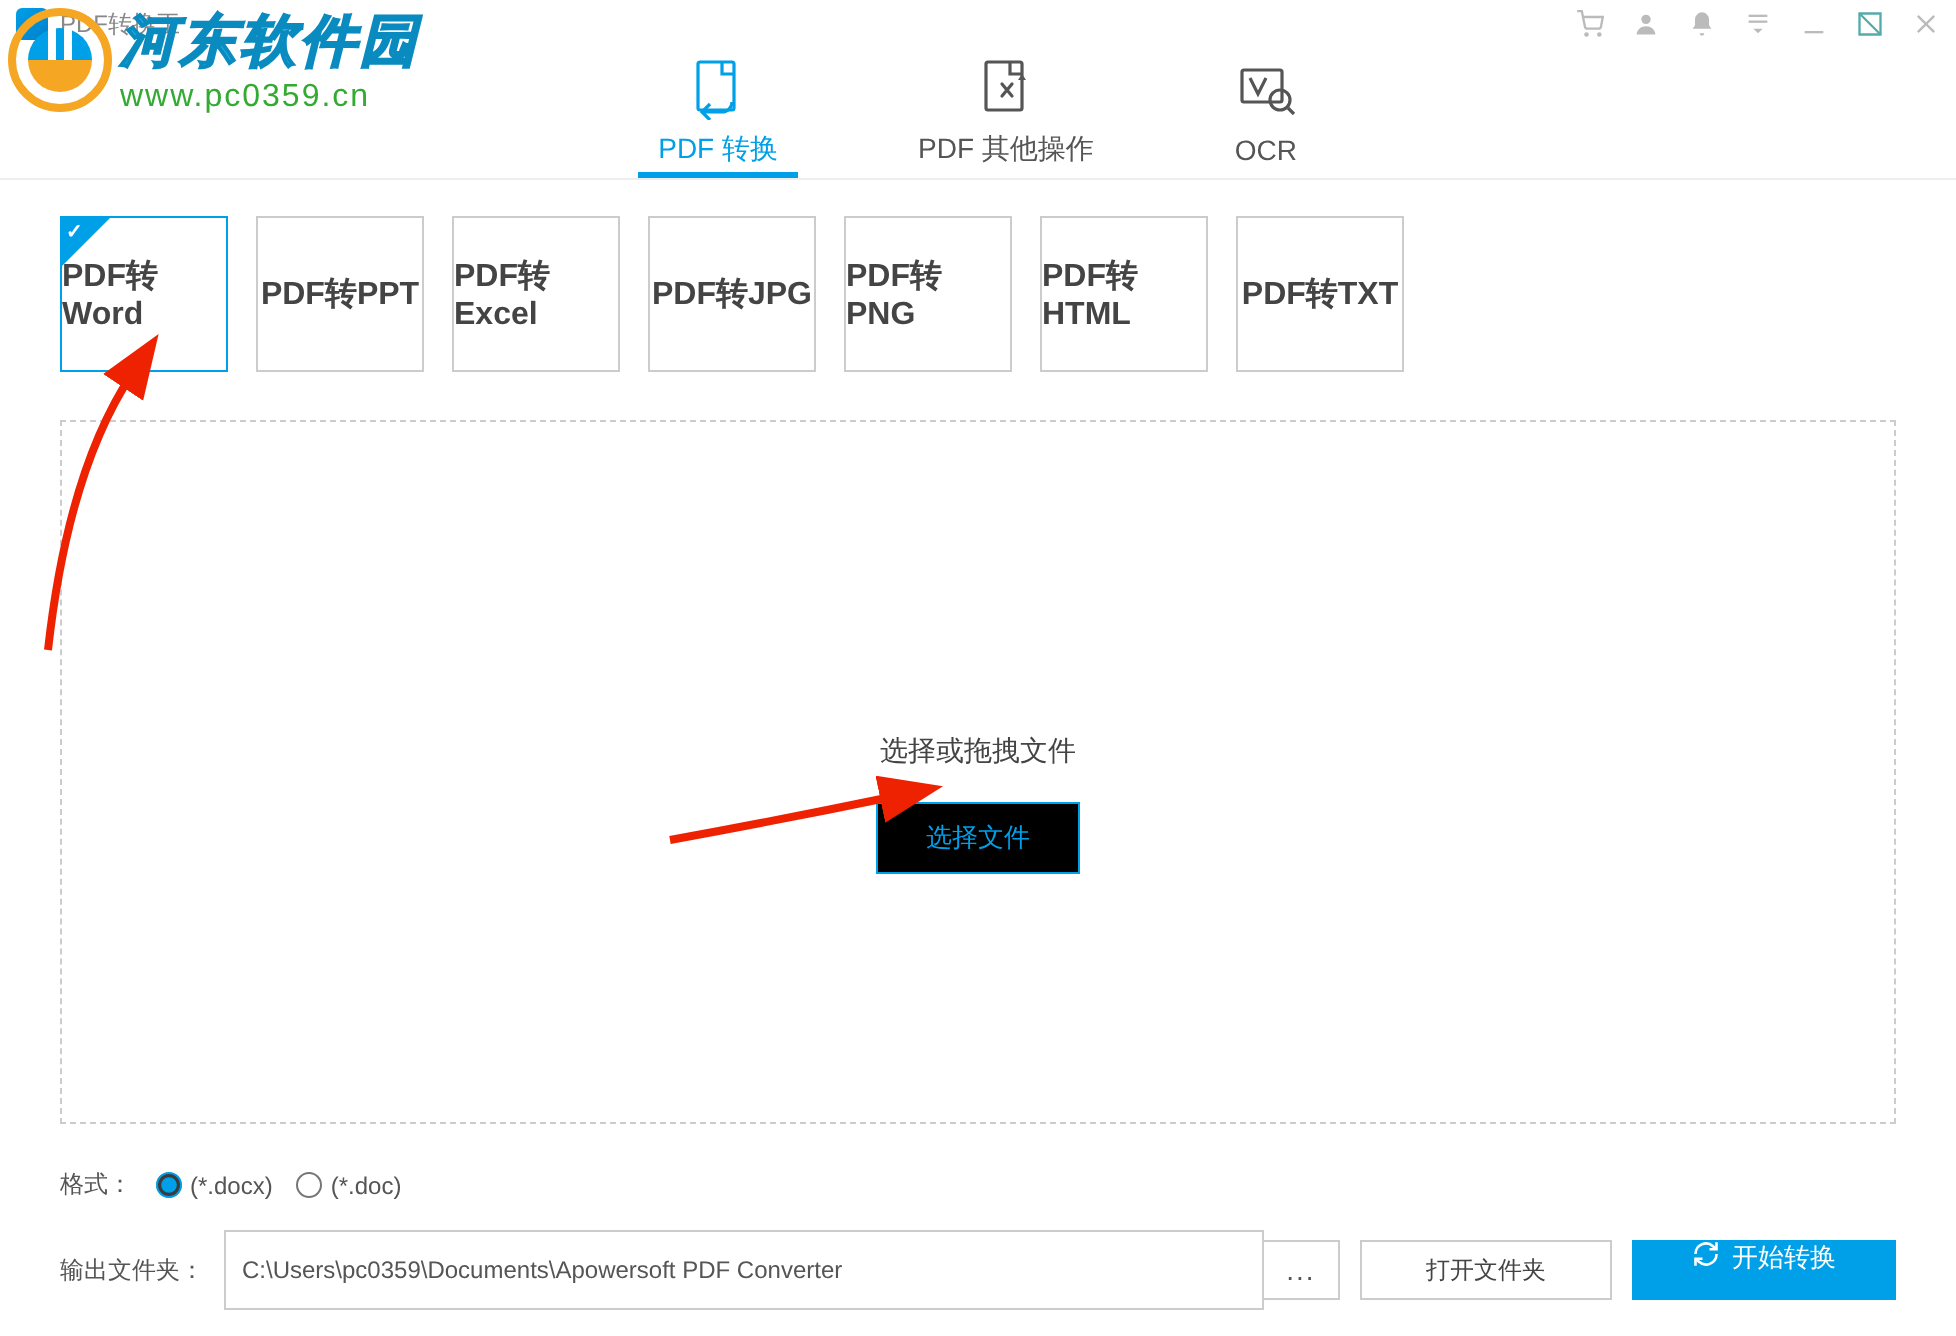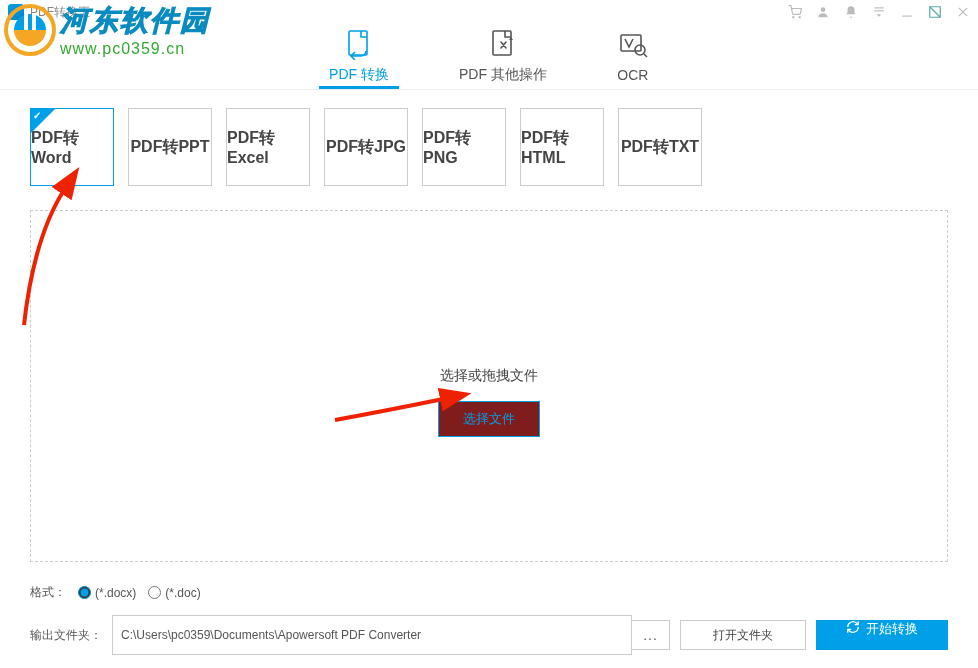--- a/index.html
+++ b/index.html
@@ -29,21 +29,21 @@
     .top-tab svg { color: #555; }
     
     .format-row { display: flex; gap: 14px; padding: 18px 30px; }
     .format-card { width: 84px; height: 78px; border: 1px solid #ccc; display: flex; align-items: center; justify-content: center; font-size: 16px; color: #444; cursor: pointer; position: relative; font-weight: bold; }
     .format-card.active { border-color: #00a0e8; }
     .format-card .corner { position: absolute; top: 0; left: 0; width: 0; height: 0; border-left: 24px solid #00a0e8; border-bottom: 24px solid transparent; }
     .format-card .corner::after { content: "✓"; position: absolute; top: 1px; left: -22px; color: #fff; font-size: 10px; font-weight: bold; }
     
     .drop-area { margin: 6px 30px 16px; border: 1px dashed #ccc; height: 352px; display: flex; flex-direction: column; align-items: center; justify-content: center; gap: 16px; }
     .drop-text { font-size: 14px; color: #444; margin-top: 32px; }
-    .choose-btn { border: 1px solid #00a0e8; color: #00a0e8; background: #7f1d1d; padding: 8px 24px; font-size: 13px; cursor: pointer; }
+    .choose-btn { border: 1px solid #00a0e8; color: #00a0e8; background: #000000; padding: 8px 24px; font-size: 13px; cursor: pointer; }
     
     .format-line { display: flex; align-items: center; gap: 12px; padding: 6px 30px; font-size: 12px; color: #555; }
     .radio-wrap { display: flex; align-items: center; gap: 4px; }
     .radio-wrap input { accent-color: #00a0e8; }
     
     .output-line { display: flex; align-items: center; gap: 10px; padding: 8px 30px 16px; font-size: 12px; }
     .output-label { color: #555; }
     .output-path { flex: 1; border: 1px solid #ccc; height: 40px; display: flex; align-items: center; padding: 0 8px; color: #555; }
     .browse-btn { width: 38px; height: 30px; border: 1px solid #ccc; border-left: none; background: #fff; cursor: pointer; color: #555; font-size: 14px; letter-spacing: 1px; margin-left: -10px; }
     .open-folder { height: 30px; border: 1px solid #ccc; padding: 0 32px; background: #fff; cursor: pointer; font-size: 12px; color: #444; }

